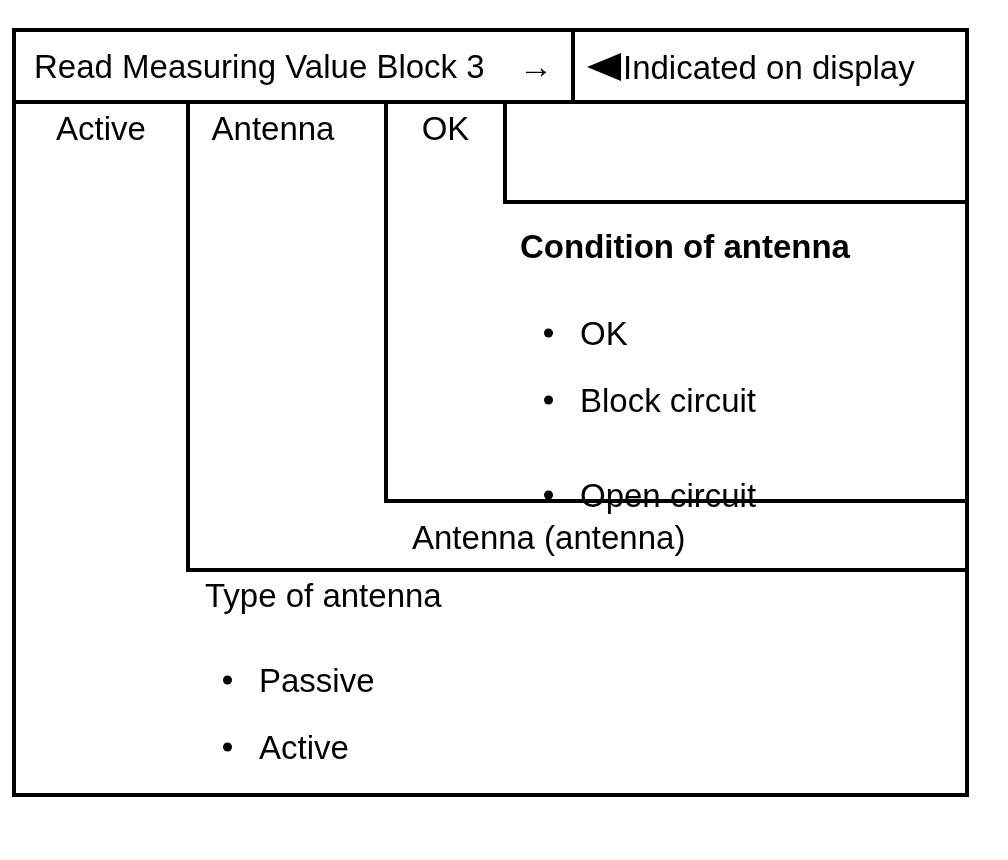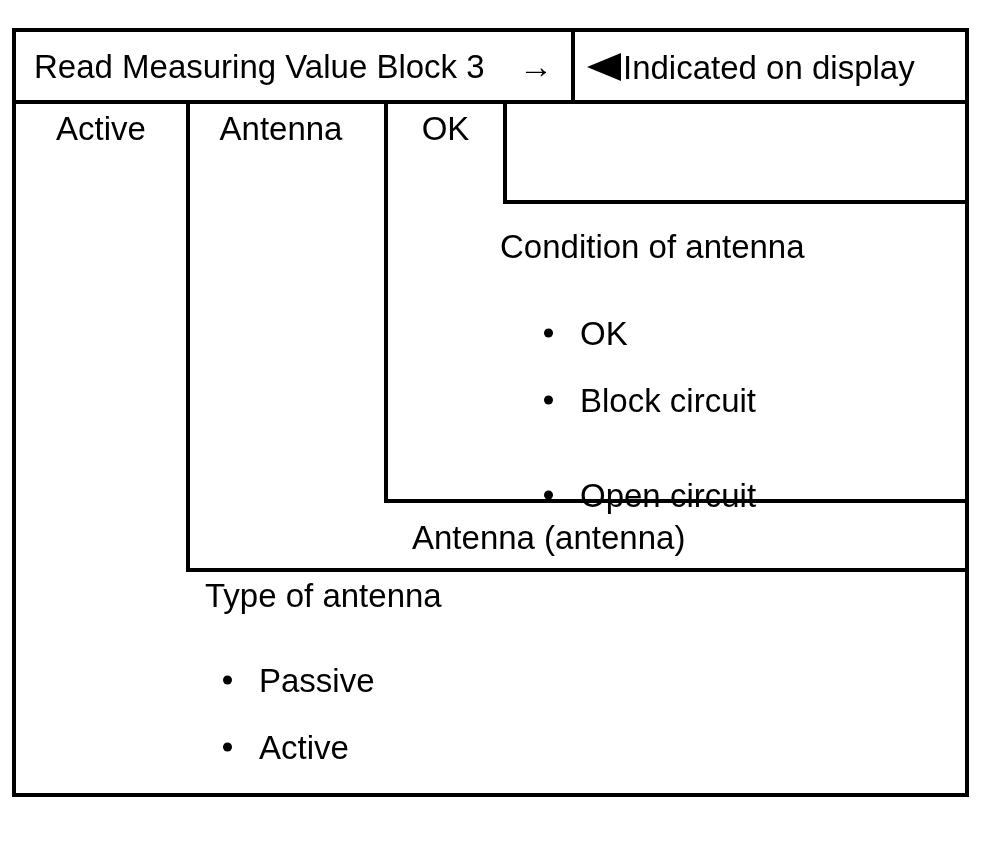--- a/index.html
+++ b/index.html
@@ -53,25 +53,25 @@
   <div class="hline" style="left:503px;top:200px;width:466px;"></div>
   <div class="hline" style="left:384px;top:499px;width:585px;"></div>
   <div class="hline" style="left:186px;top:568px;width:783px;"></div>
 
   <div class="lbl" style="left:34px;top:66px;">Read Measuring Value Block 3</div>
   <div class="lbl arrow" style="left:519px;top:66px;">→</div>
   <div class="tri-left" style="left:587px;top:53px;"></div>
   <div class="lbl" style="left:623px;top:67px;text-align:right;">Indicated on display</div>
 
   <div class="lbl centered" style="left:16px;top:128px;width:170px;">Active</div>
-  <div class="lbl centered" style="left:184px;top:128px;width:194px;">Antenna</div>
+  <div class="lbl centered" style="left:176px;top:128px;width:194px;">Antenna</div>
   <div class="lbl centered" style="left:388px;top:128px;width:115px;">OK</div>
   <div class="lbl centered" style="left:507px;top:150px;width:458px;"></div>
 
-  <div class="lbl" style="left:500px;top:246px;">Condition of antenna</div>
+  <div class="lbl" style="left:520px;top:246px;font-weight:bold;">Condition of antenna</div>
   <div class="bullet-item" style="left:544px;top:333px;">
     <span class="dot"></span>
     <span class="bullet-text">OK</span>
   </div>
   <div class="bullet-item" style="left:544px;top:400px;">
     <span class="dot"></span>
     <span class="bullet-text">Block circuit</span>
   </div>
   <div class="bullet-item" style="left:544px;top:495px;">
     <span class="dot"></span>

